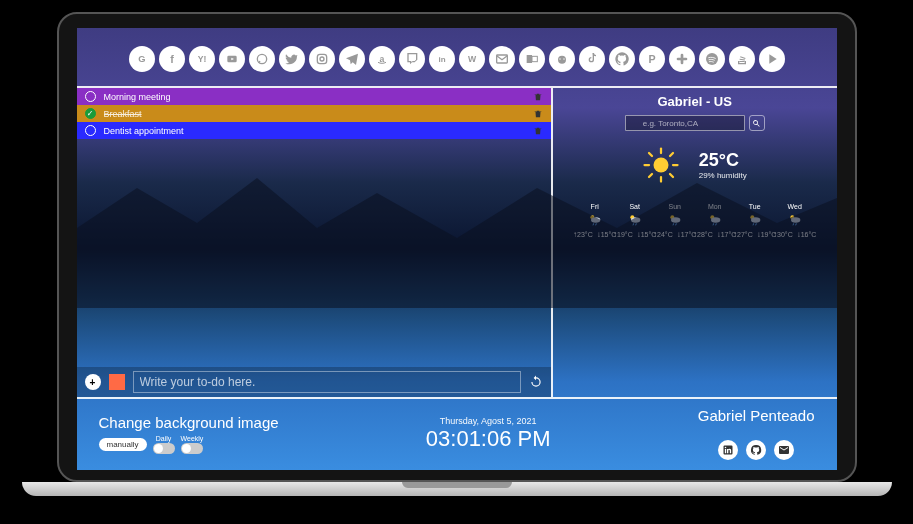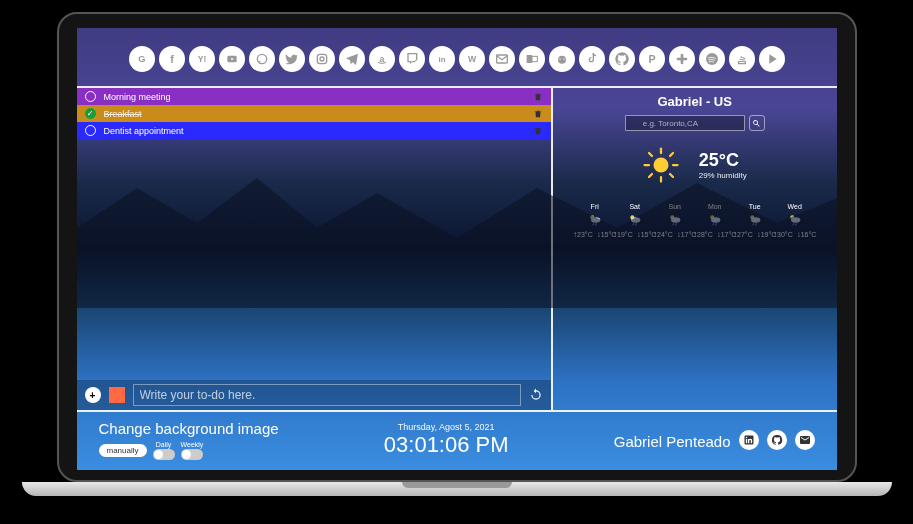--- a/index.html
+++ b/index.html
@@ -231,21 +231,21 @@
     background:#ccc;border-radius:6px;
     position:relative;cursor:pointer;
   }
   .toggle::after{
     content:"";position:absolute;width:9px;height:9px;
     background:#fff;border-radius:50%;top:1px;left:1px;
   }
   .clock-block{flex:1;text-align:center;}
   .date{font-size:9px;opacity:0.95;}
   .clock{font-size:22px;font-weight:500;}
-  .author-block{display:flex;flex-direction:row;align-items:flex-end;gap:8px;}
+  .author-block{display:flex;flex-direction:column;align-items:center;gap:16px;}
   .author{font-size:15px;font-weight:500;}
   .social{display:flex;gap:8px;}
   .social-icon{
     width:20px;height:20px;border-radius:50%;
     background:#fff;display:flex;align-items:center;justify-content:center;
     cursor:pointer;
   }
   .social-icon svg{width:12px;height:12px;fill:#333;}
   .bg-mountains {
     position:absolute;

